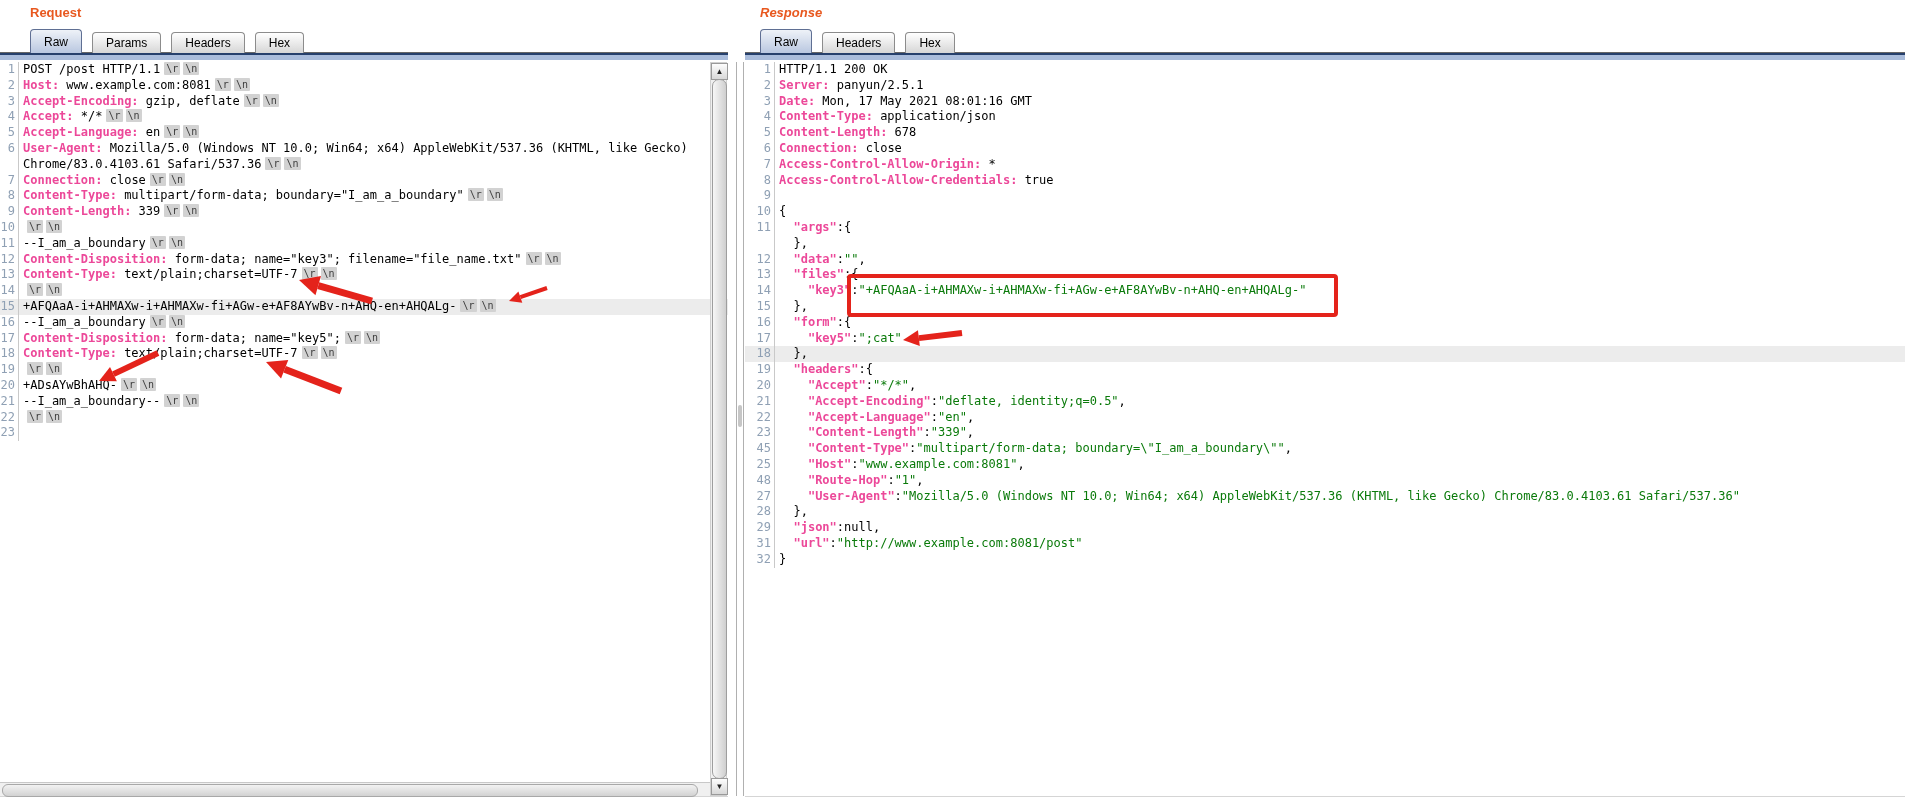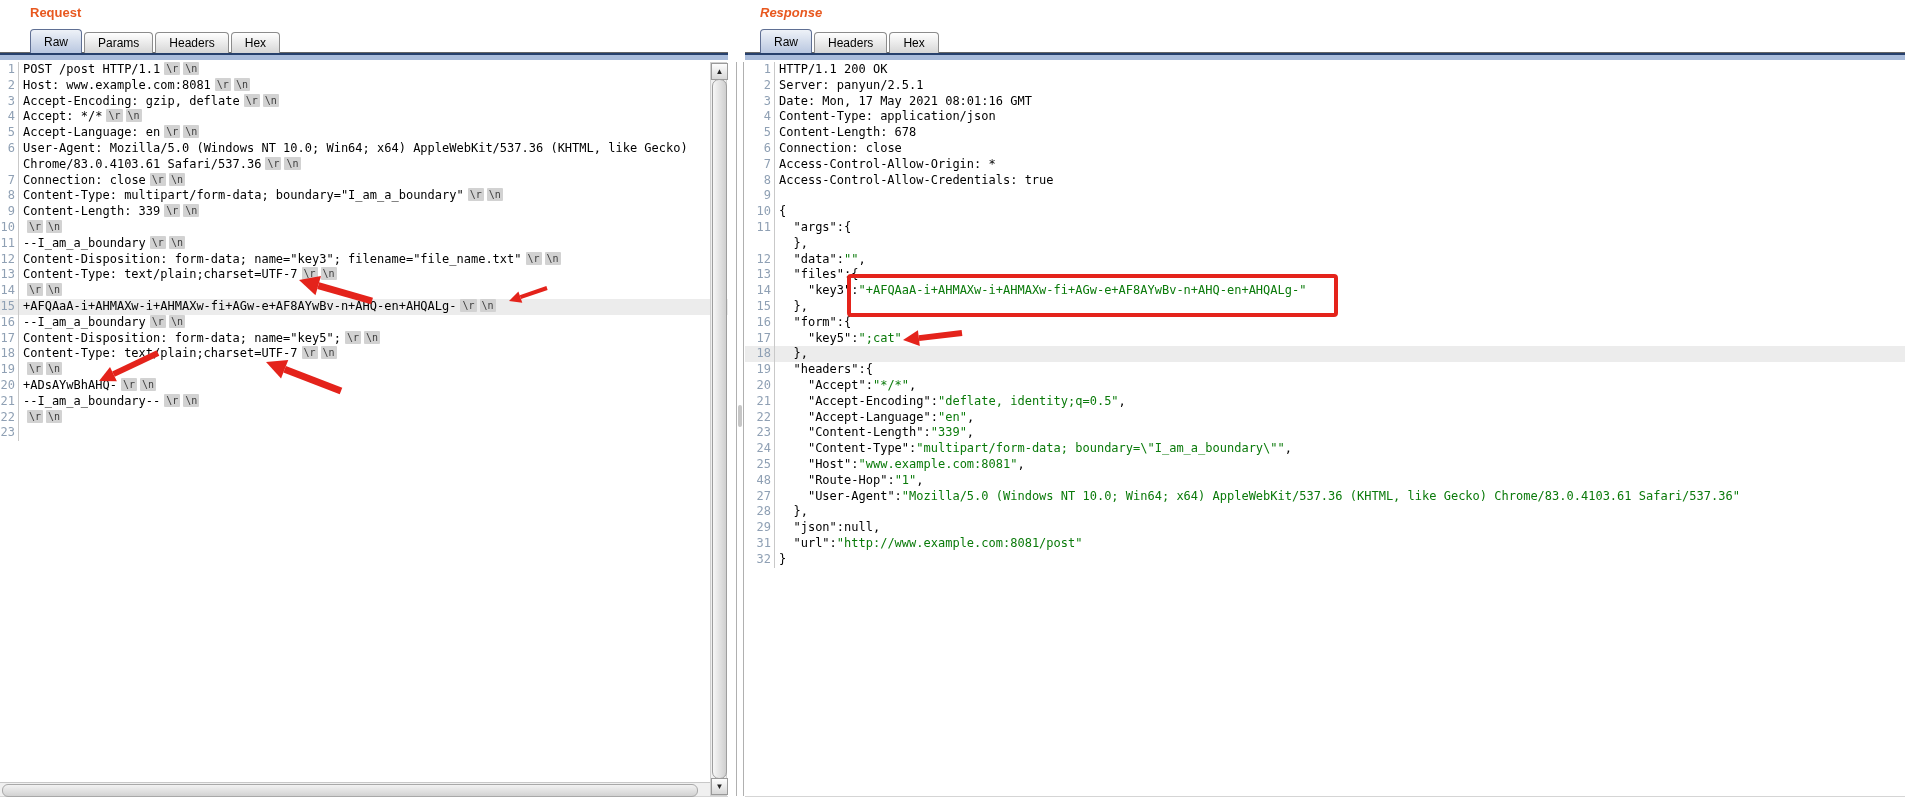--- a/index.html
+++ b/index.html
@@ -4,39 +4,39 @@
 <style>
   html,body{margin:0;padding:0;}
   body{width:1905px;height:809px;position:relative;background:#fff;overflow:hidden;
        font-family:"Liberation Sans",sans-serif;}
   .panel{position:absolute;top:0;height:796px;border-bottom:1px solid #d5d5d5;background:#fff;}
   #panel-request{left:0;width:728px;}
   #panel-response{left:745px;right:0;}
   .ptitle{position:absolute;top:5px;margin:0;font-size:13px;font-weight:bold;color:#e8581f;}
   #panel-request .ptitle{left:30px;}
   #panel-response .ptitle{left:15px;font-style:italic;}
-  .tabs{position:absolute;top:29px;height:24px;display:flex;align-items:flex-end;gap:2px;z-index:2;}
+  .tabs{position:absolute;top:29px;height:24px;display:flex;align-items:flex-end;gap:10px;z-index:2;}
   #panel-request .tabs{left:30px;}
   #panel-response .tabs{left:15px;}
   .tab{height:20px;padding:0 13px;display:flex;align-items:center;font-size:12px;color:#000;
        background:linear-gradient(#ffffff,#d6d6d6);border:1px solid #8c8c8c;border-bottom:none;
        border-radius:4px 4px 0 0;cursor:default;}
   .tab.sel{height:23px;background:linear-gradient(#eef2f8,#b9c7e0);border-color:#5f6f93;}
   .tabband{position:absolute;left:0;right:0;top:52px;height:7px;border-top:1px solid #666;
        background:linear-gradient(#26406c 0,#26406c 2px,#a9bcdb 2px,#a9bcdb 100%);}
   .code{position:absolute;top:62px;left:0;right:0;bottom:0;
        font-family:"DejaVu Sans Mono",monospace;font-size:12px;overflow:hidden;}
   #panel-request .code{bottom:14px;}
   .row{display:flex;height:15.8px;line-height:15.8px;white-space:pre;}
   .row.hl{background:#ececec;}
   .num{flex:none;text-align:right;color:#8fa0b4;padding-right:3px;border-right:1px solid #c9c9c9;}
   #panel-request .num{width:15px;}
   #panel-response .num{width:26px;}
   .txt{padding-left:4px;color:#000;}
-  .p{color:#000;} .h{color:#000000;} .g{color:#0a7a0a;}
+  .p{color:#000;} .h{color:#ec4899;font-weight:bold;} .g{color:#0a7a0a;}
   .tok{display:inline-block;background:#d2d2d2;color:#3c3c3c;font-size:10px;line-height:13px;
        padding:0 2px;margin-left:4px;border-radius:1px;vertical-align:1px;}
   .tok + .tok{margin-left:3px;}
   .blob{display:inline-block;width:150px;height:11px;background:#b4b4b4;border-radius:5px;
        vertical-align:-1px;}
   
   #vscroll-left{position:absolute;left:710px;top:62px;width:17px;height:734px;background:#f0f0f0;
        border:1px solid #d0d0d0;box-sizing:border-box;}
   .sbtn{position:absolute;left:0;width:15px;height:15px;background:linear-gradient(#fdfdfd,#d8d8d8);
        border:1px solid #9a9a9a;display:flex;align-items:center;justify-content:center;
@@ -132,21 +132,21 @@
       <div class="row"><span class="num">14</span><span class="txt"><span class="p">    </span><span class="h">"key3"</span><span class="p">:</span><span class="g">"+AFQAaA-i+AHMAXw-i+AHMAXw-fi+AGw-e+AF8AYwBv-n+AHQ-en+AHQALg-"</span></span></div>
       <div class="row"><span class="num">15</span><span class="txt"><span class="p">  },</span></span></div>
       <div class="row"><span class="num">16</span><span class="txt"><span class="p">  </span><span class="h">"form"</span><span class="p">:{</span></span></div>
       <div class="row"><span class="num">17</span><span class="txt"><span class="p">    </span><span class="h">"key5"</span><span class="p">:</span><span class="g">";cat"</span></span></div>
       <div class="row hl"><span class="num">18</span><span class="txt"><span class="p">  },</span></span></div>
       <div class="row"><span class="num">19</span><span class="txt"><span class="p">  </span><span class="h">"headers"</span><span class="p">:{</span></span></div>
       <div class="row"><span class="num">20</span><span class="txt"><span class="p">    </span><span class="h">"Accept"</span><span class="p">:</span><span class="g">"*/*"</span><span class="p">,</span></span></div>
       <div class="row"><span class="num">21</span><span class="txt"><span class="p">    </span><span class="h">"Accept-Encoding"</span><span class="p">:</span><span class="g">"deflate, identity;q=0.5"</span><span class="p">,</span></span></div>
       <div class="row"><span class="num">22</span><span class="txt"><span class="p">    </span><span class="h">"Accept-Language"</span><span class="p">:</span><span class="g">"en"</span><span class="p">,</span></span></div>
       <div class="row"><span class="num">23</span><span class="txt"><span class="p">    </span><span class="h">"Content-Length"</span><span class="p">:</span><span class="g">"339"</span><span class="p">,</span></span></div>
-      <div class="row"><span class="num">24</span><span class="txt"><span class="p">    </span><span class="h">"Content-Type"</span><span class="p">:</span><span class="g">"multipart/form-data; boundary=\"I_am_a_boundary\""</span><span class="p">,</span></span></div>
+      <div class="row"><span class="num">45</span><span class="txt"><span class="p">    </span><span class="h">"Content-Type"</span><span class="p">:</span><span class="g">"multipart/form-data; boundary=\"I_am_a_boundary\""</span><span class="p">,</span></span></div>
       <div class="row"><span class="num">25</span><span class="txt"><span class="p">    </span><span class="h">"Host"</span><span class="p">:</span><span class="g">"www.example.com:8081"</span><span class="p">,</span></span></div>
       <div class="row"><span class="num">48</span><span class="txt"><span class="p">    </span><span class="h">"Route-Hop"</span><span class="p">:</span><span class="g">"1"</span><span class="p">,</span></span></div>
       <div class="row"><span class="num">27</span><span class="txt"><span class="p">    </span><span class="h">"User-Agent"</span><span class="p">:</span><span class="g">"Mozilla/5.0 (Windows NT 10.0; Win64; x64) AppleWebKit/537.36 (KHTML, like Gecko) Chrome/83.0.4103.61 Safari/537.36"</span></span></div>
       <div class="row"><span class="num">28</span><span class="txt"><span class="p">  },</span></span></div>
       <div class="row"><span class="num">29</span><span class="txt"><span class="p">  </span><span class="h">"json"</span><span class="p">:null,</span></span></div>
       <div class="row"><span class="num">31</span><span class="txt"><span class="p">  </span><span class="h">"url"</span><span class="p">:</span><span class="g">"http://www.example.com:8081/post"</span></span></div>
       <div class="row"><span class="num">32</span><span class="txt"><span class="p">}</span></span></div>
     </div>
 </section>
 

